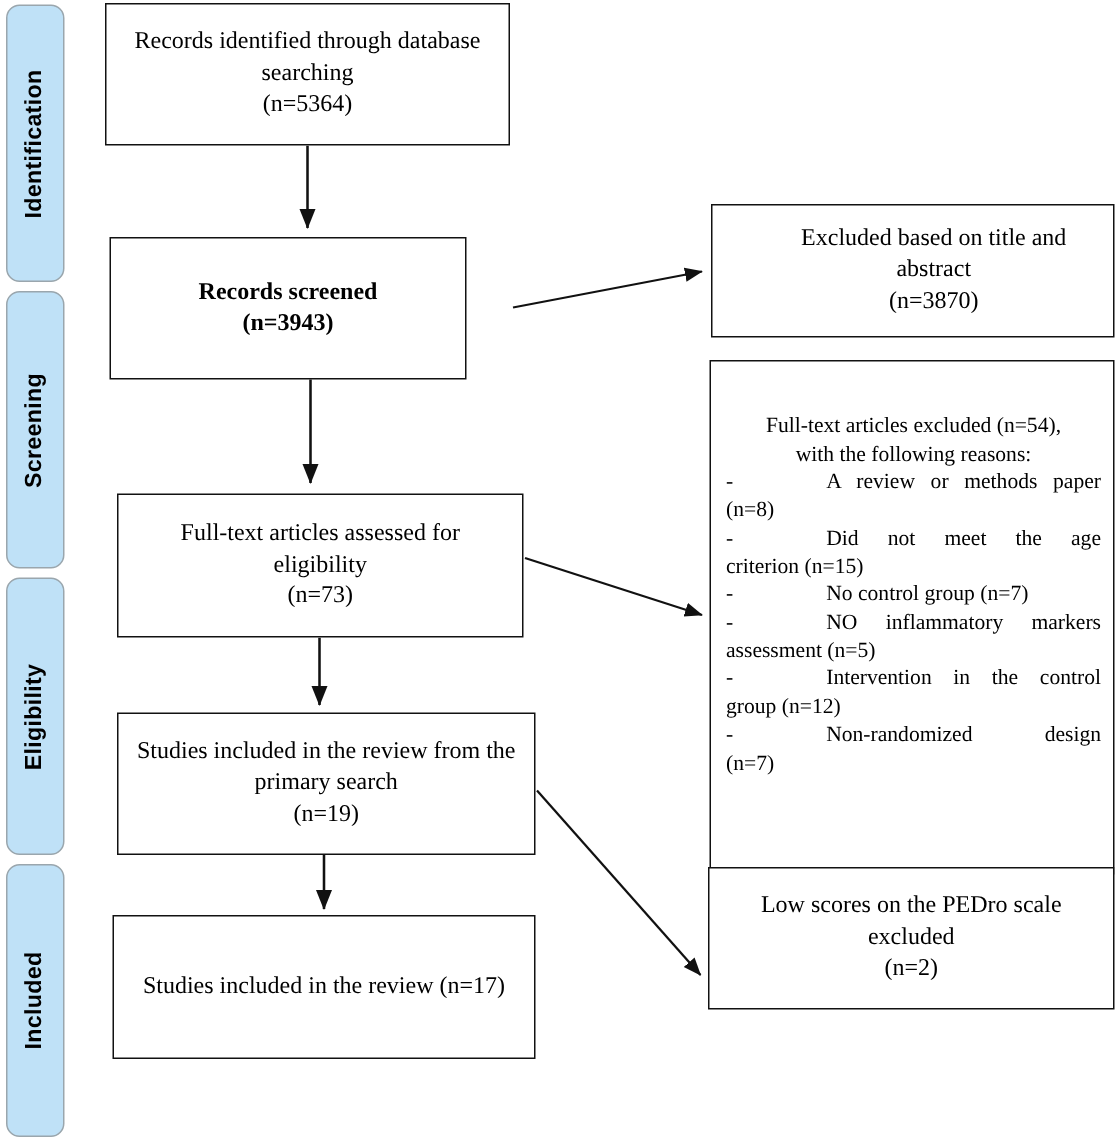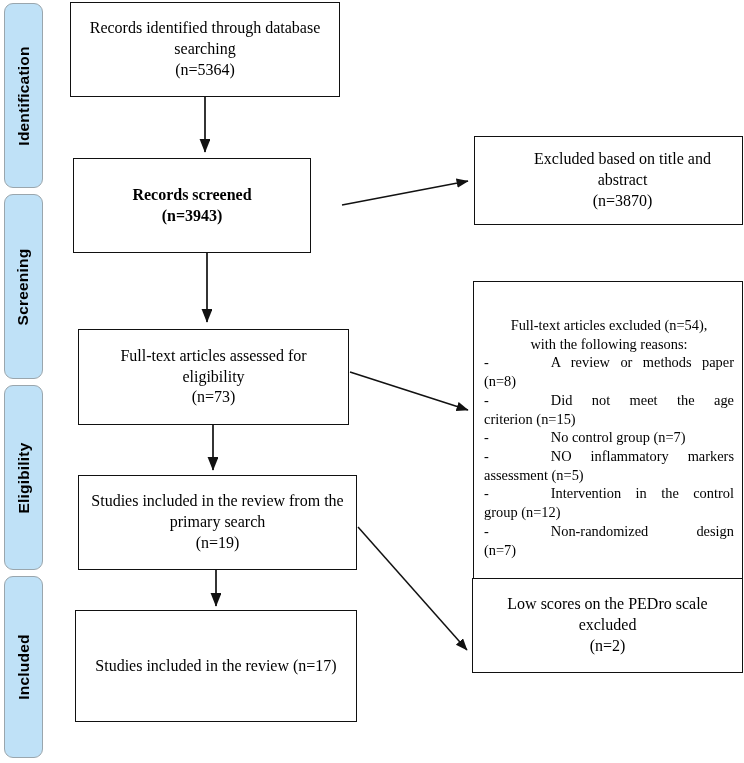--- a/index.html
+++ b/index.html
@@ -56,21 +56,20 @@
     padding: 0 8px;
     white-space: pre-line;
   }
   
   .reasons-box {
     position: absolute;
     box-sizing: border-box;
     background: #ffffff;
     border: 1.6px solid #111111;
     padding: 34px 8px 0 10px;
-    margin-top: 41px;
   }
   .reasons-head {
     font-size: 14.4px;
     line-height: 1.30;
     text-align: center;
     white-space: pre-line;
     margin: 0 0 0 0;
   }
   .reason-item {
     font-size: 14.4px;
@@ -156,21 +155,21 @@
   <div class="flow-box" style="left:78px; top:329px; width:271px; height:96px;">
     <span class="flow-text" style="max-width:212px;">Full-text articles assessed for eligibility
 (n=73)</span>
   </div>
 
   <div class="flow-box" style="left:78px; top:475px; width:279px; height:95px;">
     <span class="flow-text" style="max-width:258px;">Studies included in the review from the primary search
 (n=19)</span>
   </div>
 
-  <div class="flow-box" style="left:75px; top:610px; width:282px; height:112px;">
+  <div class="flow-box" style="left:75px; top:610px; width:282px; height:96px;">
     <span class="flow-text">Studies included in the review (n=17)</span>
   </div>
 
   <div class="flow-box" style="left:474px; top:136px; width:269px; height:89px;padding-left:28px;">
     <span class="flow-text">Excluded based on title and abstract
 (n=3870)</span>
   </div>
 
   <div class="reasons-box" style="left:473px; top:240px; width:270px; height:343px;">
     <p class="reasons-head">Full-text articles excluded (n=54),

